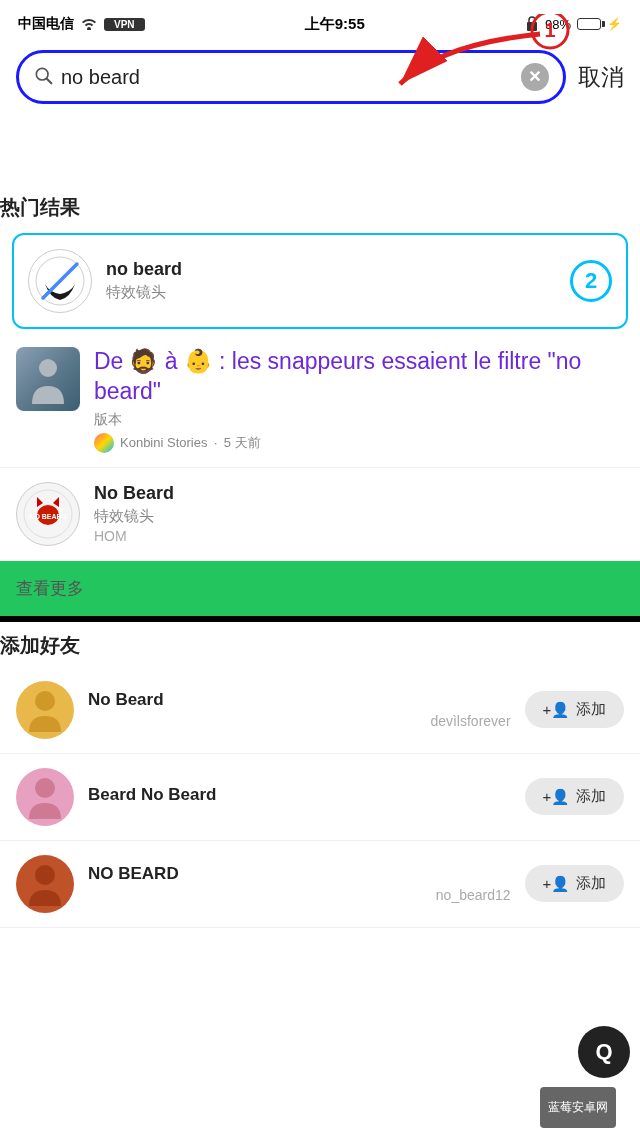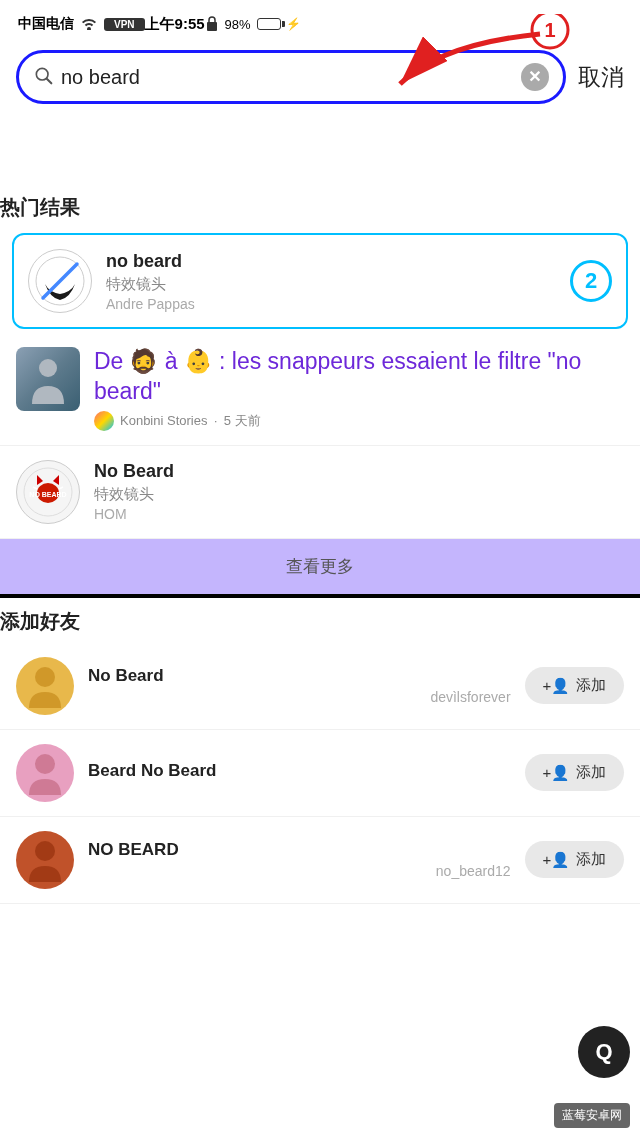--- a/index.html
+++ b/index.html
@@ -8,20 +8,21 @@
       font-family: -apple-system, "PingFang SC", "Helvetica Neue", Arial, sans-serif;
       background: #fff;
       width: 640px;
       min-height: 1138px;
       overflow-x: hidden;
     }
 
     
     .status-bar {
       display: flex;
+      justify-content: space-between;
       align-items: center;
       padding: 10px 18px 6px;
       background: #fff;
       height: 44px;
     }
     .status-left {
       display: flex;
       align-items: center;
       gap: 6px;
       font-size: 14px;
@@ -247,27 +248,26 @@
     .publisher-icon {
       width: 20px;
       height: 20px;
       border-radius: 50%;
       background: linear-gradient(135deg, #ff6b6b, #ffd700, #00c3ff);
       flex-shrink: 0;
     }
 
     
     .view-more-btn {
-      text-align: center;
       padding: 16px;
       font-size: 17px;
       color: #555;
       cursor: pointer;
-      border-bottom: 4px solid #000000;
-      background: #c4b5fd;
+      border-bottom: 6px solid #000000;
+      background: #22c55e;
     }
 
     
     .friends-section {
       background: #fff;
     }
     .add-friend-item {
       display: flex;
       align-items: center;
       padding: 14px 16px;
@@ -310,25 +310,25 @@
       align-items: center;
       gap: 6px;
       font-weight: 500;
       white-space: nowrap;
     }
 
     
     .watermark {
       position: fixed;
       bottom: 10px;
-      right: 10px;
+      right: 24px;
       background: rgba(0,0,0,0.6);
       color: #fff;
       font-size: 12px;
-      padding: 4px 8px;
+      padding: 12px 8px;
       border-radius: 4px;
       z-index: 100;
     }
 
     
     .float-q {
       position: fixed;
       bottom: 60px;
       right: 10px;
       width: 52px;
@@ -417,40 +417,40 @@
           <circle cx="25" cy="25" r="24" fill="white" stroke="#ccc" stroke-width="1"></circle>
 
           <path d="M10 28 Q15 42 25 44 Q35 42 40 28 Q36 36 25 38 Q14 36 10 28Z" fill="#1a1a1a"></path>
 
           <line x1="8" y1="42" x2="42" y2="8" stroke="#4488ff" stroke-width="3.5" stroke-linecap="round"></line>
         </svg>
       </div>
       <div class="result-info">
         <div class="result-name">no beard</div>
         <div class="result-type">特效镜头</div>
-        <div class="result-author">Andre Pappas</div>
       </div>
 
       <div class="circle-num">
         <span>2</span>
       </div>
     </div>
   </div>
 
   <div class="article-result">
 
     <div class="article-thumb" style="background: linear-gradient(135deg, #8ba0b4 0%, #5d7a8c 50%, #3a5f72 100%); display:flex; align-items:center; justify-content:center;">
 
       <svg width="40" height="50" viewBox="0 0 40 50">
         <circle cx="20" cy="14" r="9" fill="#b0b8c0"></circle>
         <path d="M4 50 Q4 32 20 32 Q36 32 36 50Z" fill="#b0b8c0"></path>
       </svg>
     </div>
     <div class="article-info">
       <div class="article-name">De 🧔 à 👶 : les snappeurs essaient le filtre "no beard"</div>
+      <div class="article-type">版本</div>
       <div class="article-meta">
         <div class="publisher-icon"></div>
         <span>Konbini Stories</span>
         <span>·</span>
         <span>5 天前</span>
       </div>
     </div>
   </div>
 
   <div class="result-item">

